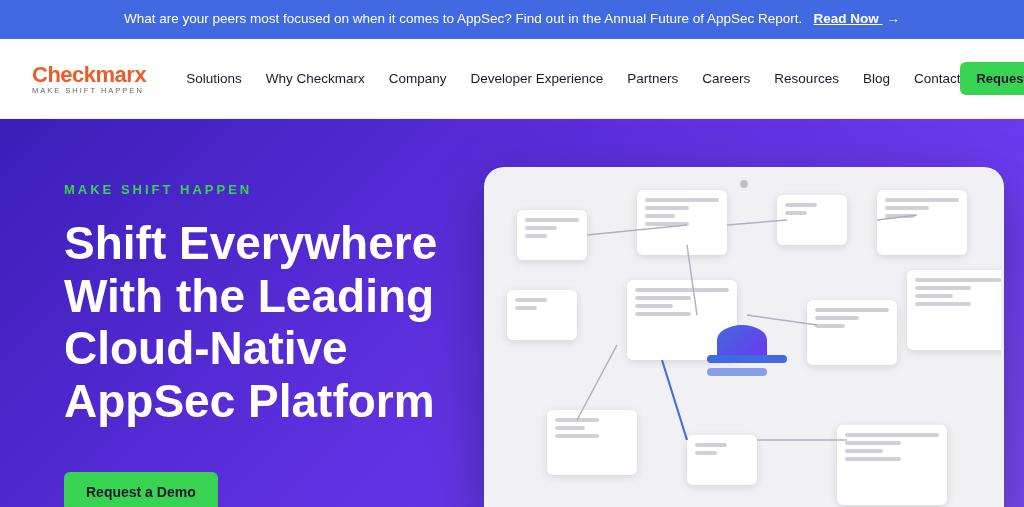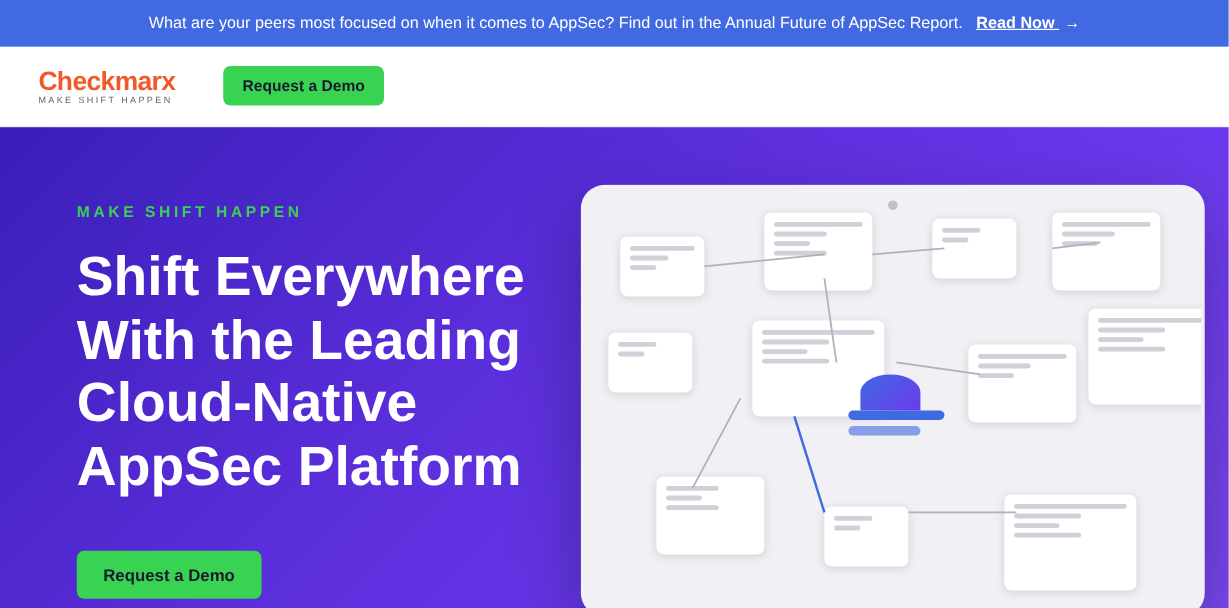--- a/index.html
+++ b/index.html
@@ -21,21 +21,21 @@
       cursor: pointer;
     }
     .top-banner .arrow { display: inline-block; margin-left: 4px; }
 
     
     .navbar {
       background: white;
       display: flex;
       align-items: center;
       padding: 0 32px;
-      height: 67px;
+      height: 80px;
       border-bottom: 1px solid #f0f0f0;
     }
     .logo {
       display: flex;
       align-items: center;
       margin-right: 40px;
     }
     .logo-text {
       font-size: 22px;
       font-weight: 800;
@@ -256,20 +256,31 @@
 <nav class="navbar">
   <div class="logo">
     <div class="logo-wrap">
       <div class="logo-text">
         <span>Checkmar</span><span style="color:#f05a28;">x</span>
       </div>
       <div class="logo-sub">MAKE SHIFT HAPPEN</div>
     </div>
   </div>
 
+  <div class="nav-links">
+    <span class="nav-link">Solutions</span>
+    <span class="nav-link">Why Checkmarx</span>
+    <span class="nav-link">Company</span>
+    <span class="nav-link">Developer Experience</span>
+    <span class="nav-link">Partners</span>
+    <span class="nav-link">Careers</span>
+    <span class="nav-link">Resources</span>
+    <span class="nav-link">Blog</span>
+    <span class="nav-link">Contact</span>
+  </div>
 
   <div class="nav-right">
     <button class="btn-demo">Request a Demo</button>
 
   </div>
 </nav>
 
 <section class="hero">
   <div class="hero-left">
     <div class="hero-tagline">MAKE SHIFT HAPPEN</div>

